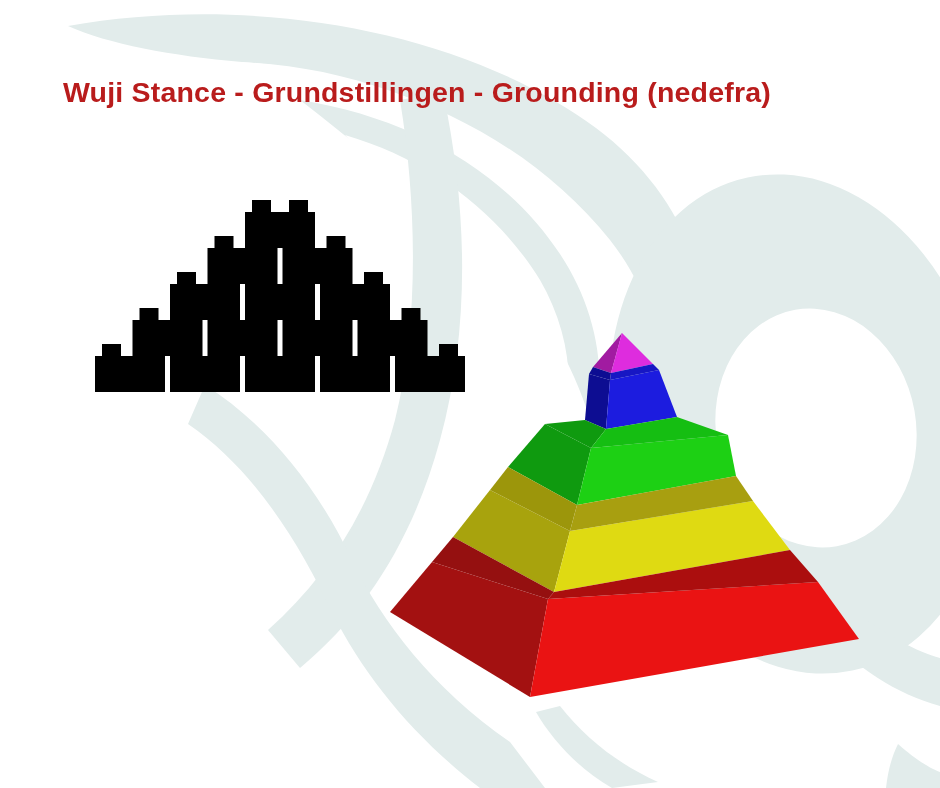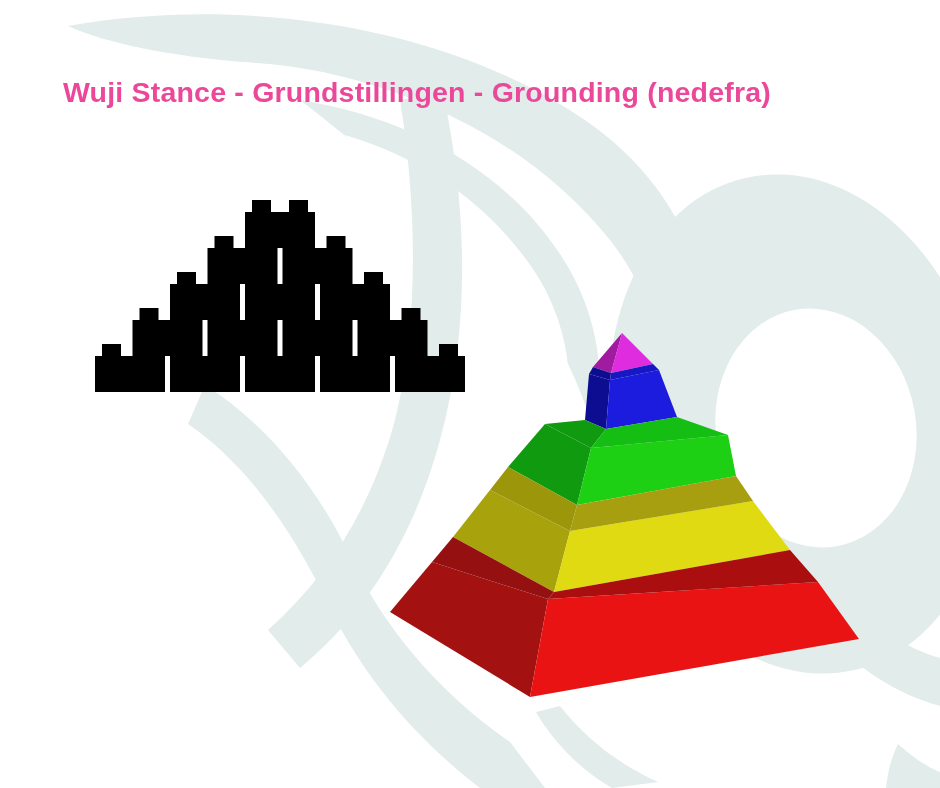--- a/index.html
+++ b/index.html
@@ -116,14 +116,14 @@
         <polygon points="554,592 790,550 753,501 570,531" fill="#dfda12"></polygon>
         <polygon points="490,490 570,531 577,505 508,467" fill="#9c960b"></polygon>
         <polygon points="570,531 753,501 736,476 577,505" fill="#a89f10"></polygon>
         <polygon points="390,612 530,697 548,599 432,562" fill="#a31111"></polygon>
         <polygon points="530,697 859,639 818,582 548,599" fill="#ea1313"></polygon>
         <polygon points="432,562 548,599 554,592 453,537" fill="#951010"></polygon>
         <polygon points="548,599 818,582 790,550 554,592" fill="#ab0e0e"></polygon>
       </g>
   </svg>
 
-  <div class="title" style="color: #ec4899;">Wuji Stance - Grundstillingen - Grounding (nedefra)</div>
+  <div class="title" style="color: #b91c1c;">Wuji Stance - Grundstillingen - Grounding (nedefra)</div>
 </div>
 
 </body></html>

